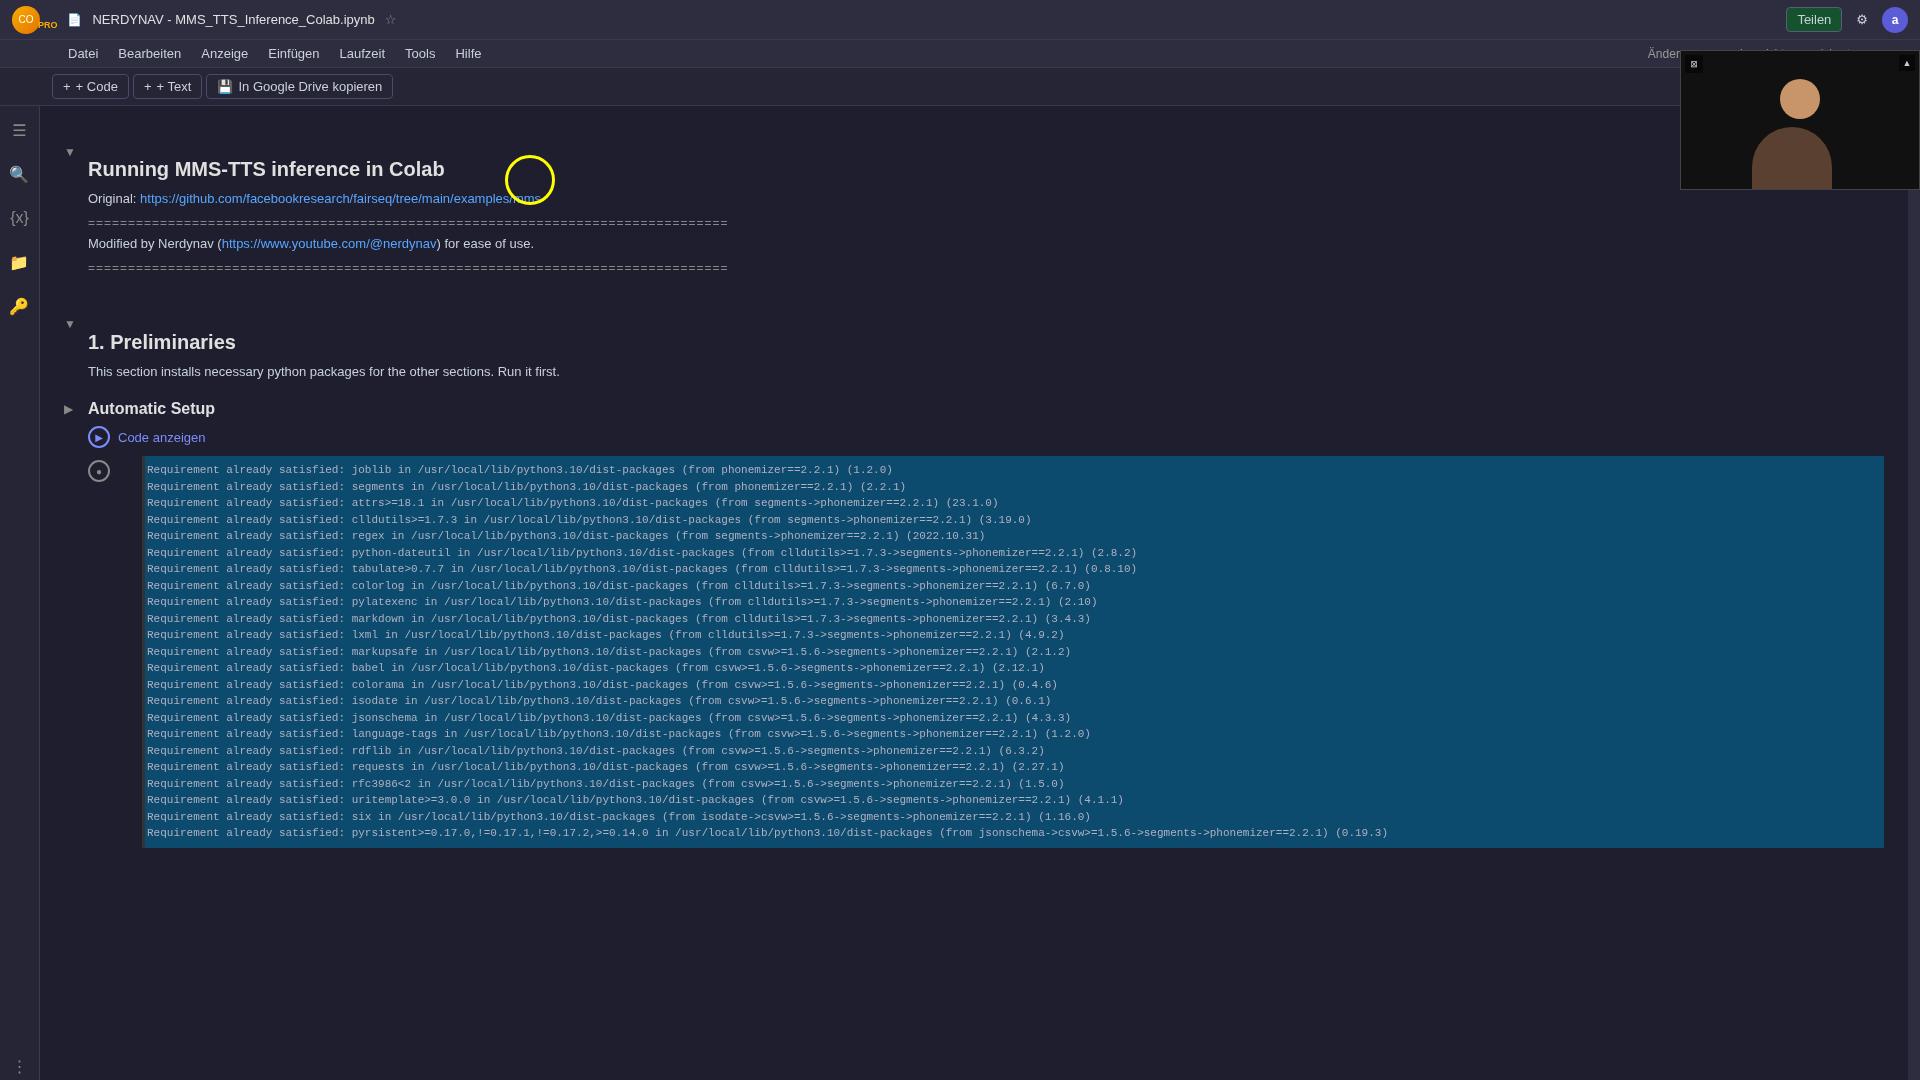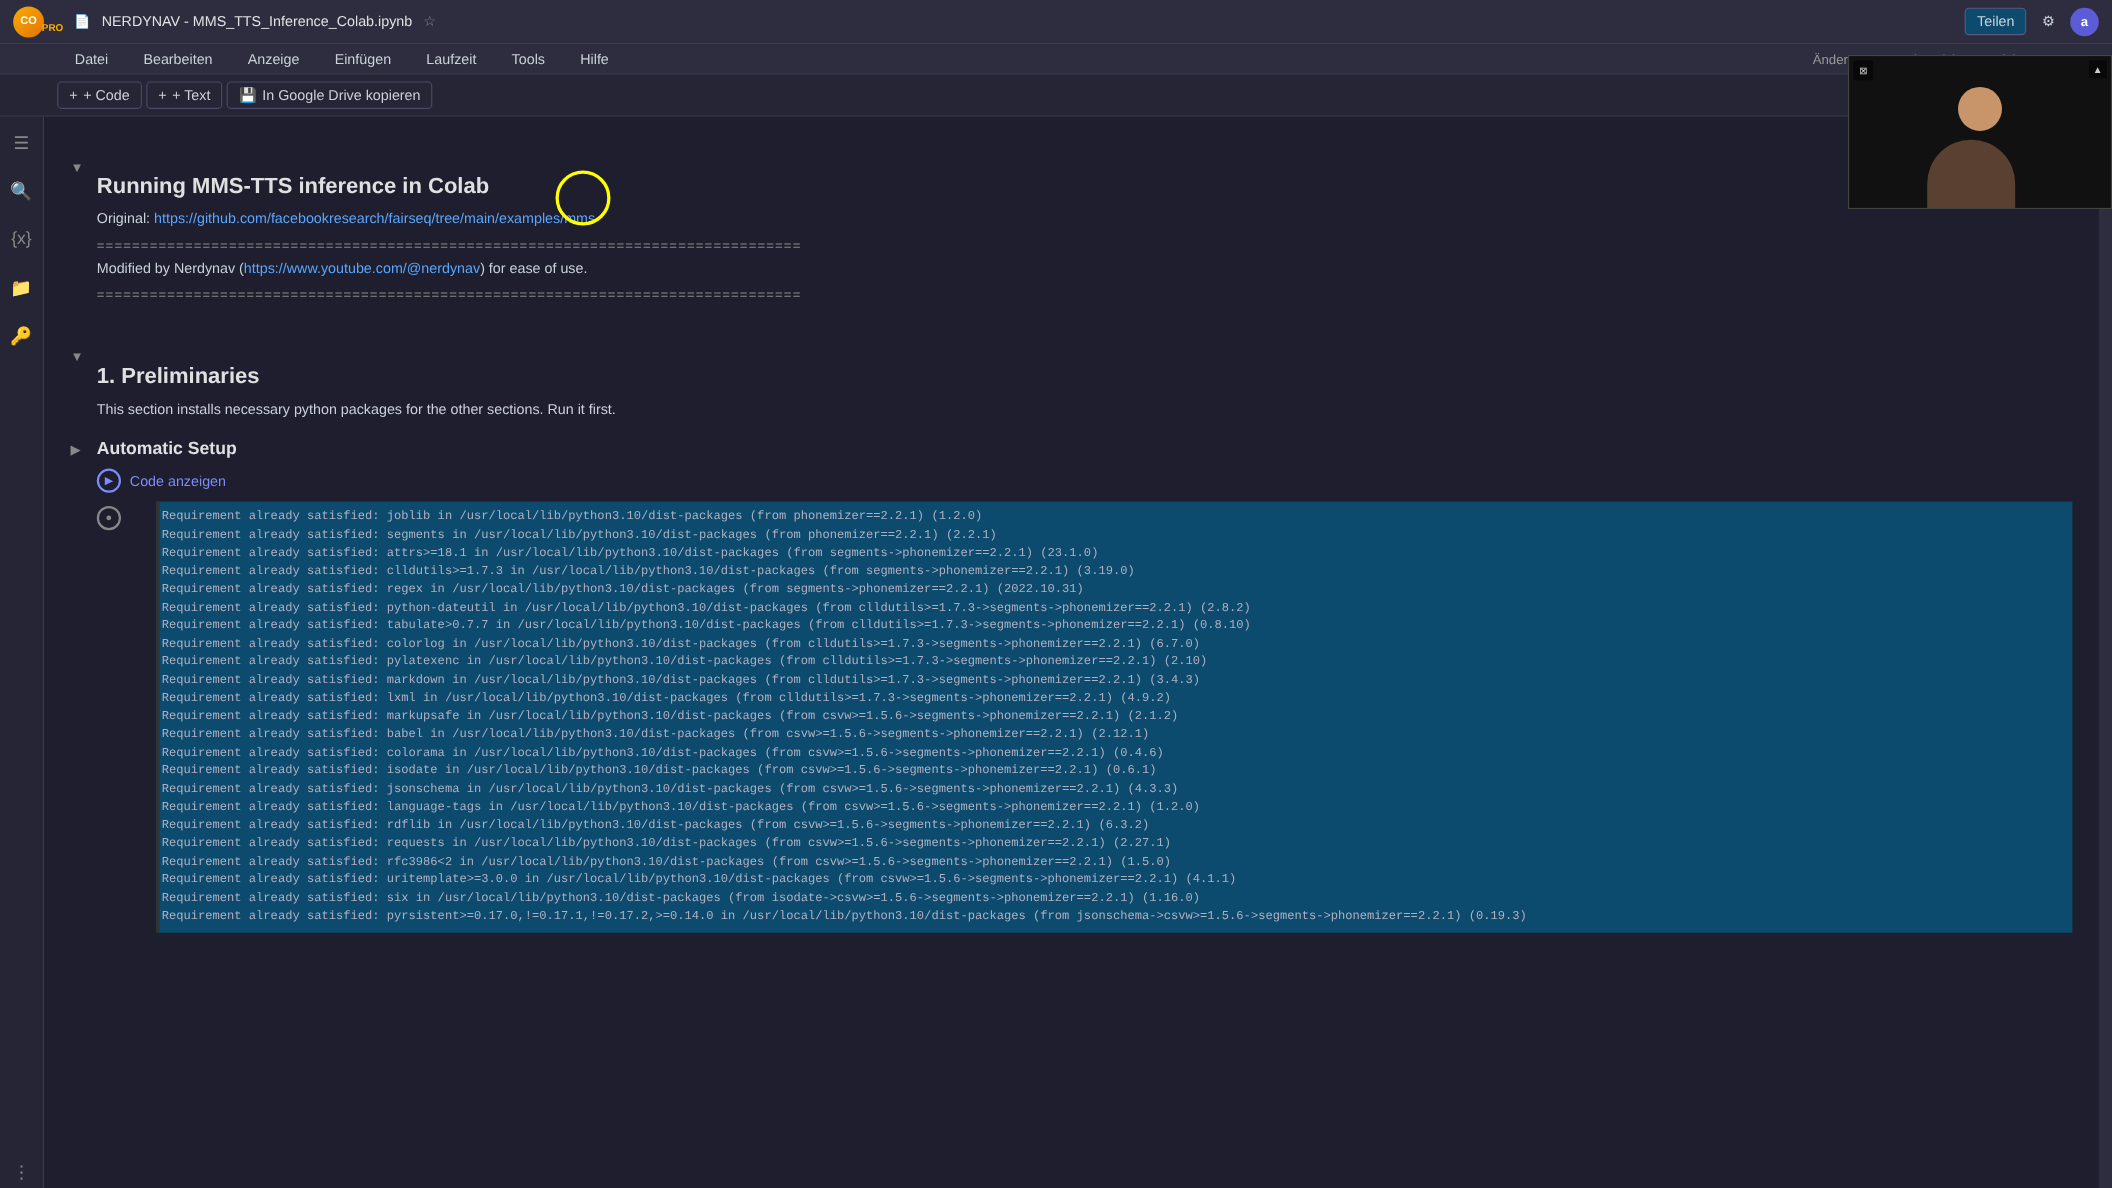--- a/index.html
+++ b/index.html
@@ -28,21 +28,21 @@
     .colab-logo {
       width: 28px;
       height: 28px;
       border-radius: 50%;
       background: linear-gradient(135deg, #f9ab00, #e37400);
       display: flex;
       align-items: center;
       justify-content: center;
       font-size: 10px;
       color: white;
-      font-weight: bold;
+      font-weight: normal;
       flex-shrink: 0;
     }
     .pro-badge {
       font-size: 9px;
       color: #f9ab00;
       font-weight: bold;
       margin-top: 10px;
       margin-left: -8px;
     }
     .file-name {
@@ -64,21 +64,21 @@
       font-size: 13px;
       color: #c9d1d9;
       cursor: pointer;
       background: none;
       border: none;
       display: flex;
       align-items: center;
       gap: 4px;
     }
     .share-btn {
-      background: #0c4a6e;
+      background: #14532d;
       border: 1px solid #5a5a7a;
       border-radius: 4px;
       padding: 4px 10px;
       color: #c9d1d9;
       font-size: 13px;
       cursor: pointer;
     }
     .avatar {
       width: 26px; height: 26px;
       border-radius: 50%;
@@ -88,21 +88,21 @@
       cursor: pointer;
     }
 
     
     .menu-bar {
       background: #2d2d3f;
       height: 28px;
       display: flex;
       align-items: center;
       padding: 0 60px 0 60px;
-      gap: 16px;
+      gap: 4px;
       border-bottom: 1px solid #3a3a4f;
       flex-shrink: 0;
     }
     .menu-item {
       font-size: 13px;
       color: #c9d1d9;
       padding: 3px 8px;
       cursor: pointer;
       border-radius: 3px;
     }

